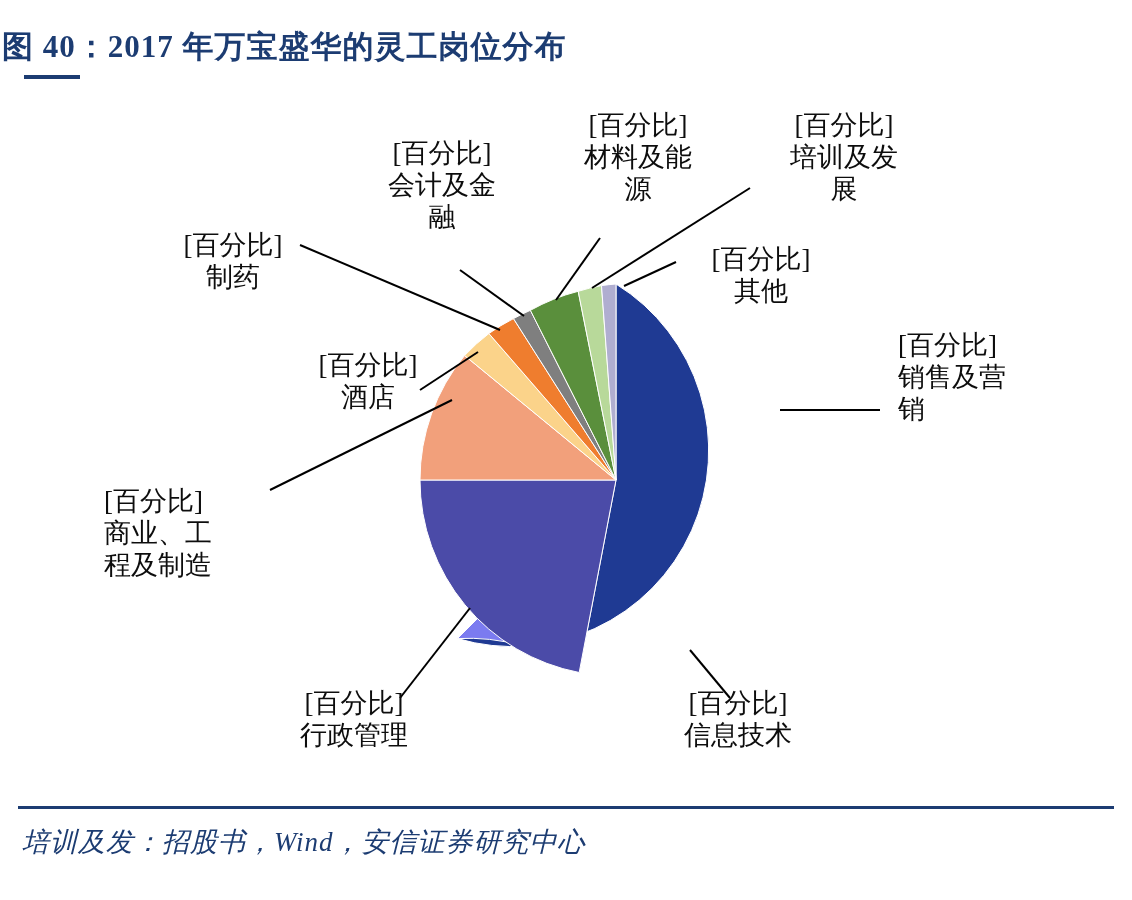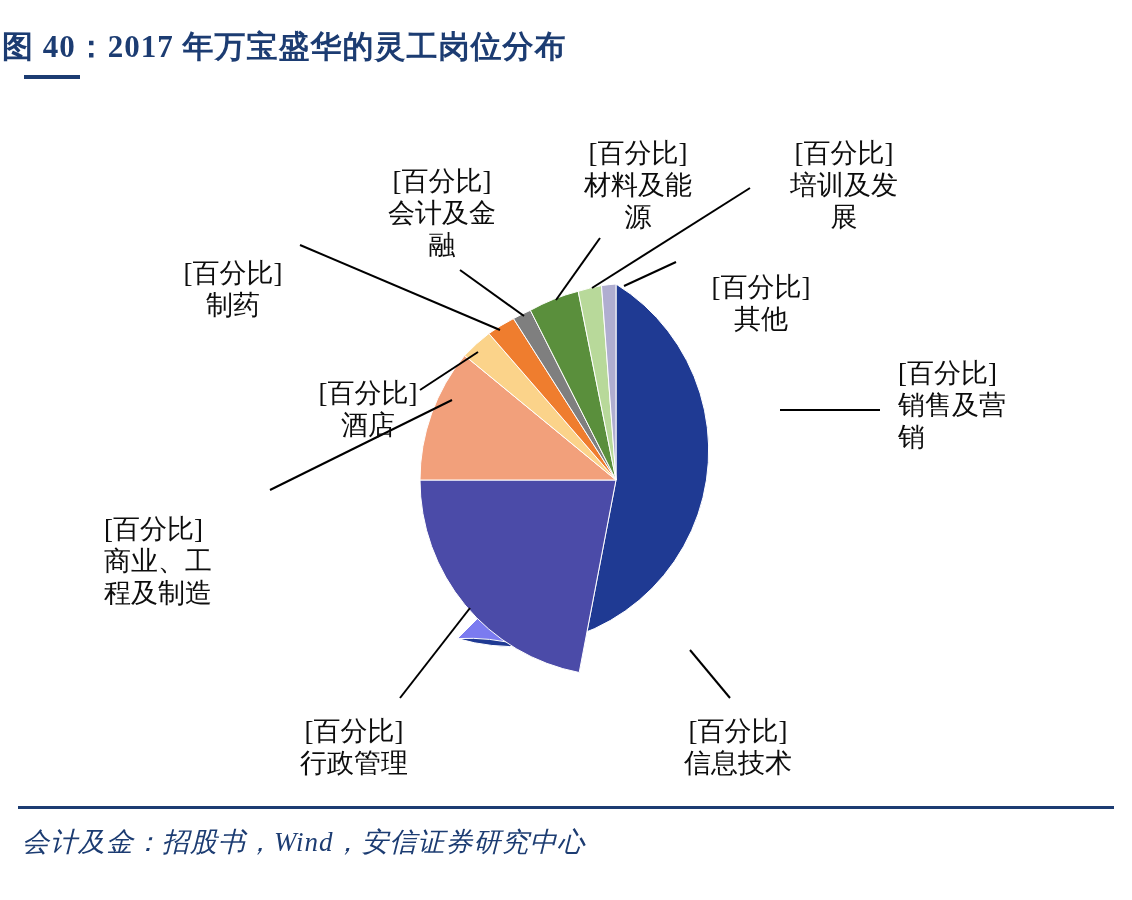--- a/index.html
+++ b/index.html
@@ -55,21 +55,20 @@
   }
 
   
   .pie-label {
     position: absolute;
     font-family: "Liberation Serif", "DejaVu Serif", serif;
     font-size: 27px;
     line-height: 1.18;
     color: #0d0d0d;
     white-space: pre-line;
-    margin-top: 28px;
   }
   .lbl-center { text-align: center; }
   .lbl-left   { text-align: left; }
 
   
   #footer-rule {
     position: absolute;
     left: 18px;
     top: 806px;
     width: 1096px;
@@ -167,13 +166,13 @@
 
   <div class="pie-label lbl-center" style="left:754px; top:20px; width:180px;">[百分比]
 培训及发
 展</div>
 
   <div class="pie-label lbl-center" style="left:676px; top:154px; width:170px;">[百分比]
 其他</div>
 </div>
 
 <div id="footer-rule"></div>
-<div id="source-note">会计及金：招股书，Wind，安信证券研究中心</div>
+<div id="source-note">培训及发：招股书，Wind，安信证券研究中心</div>
 
 </body></html>

